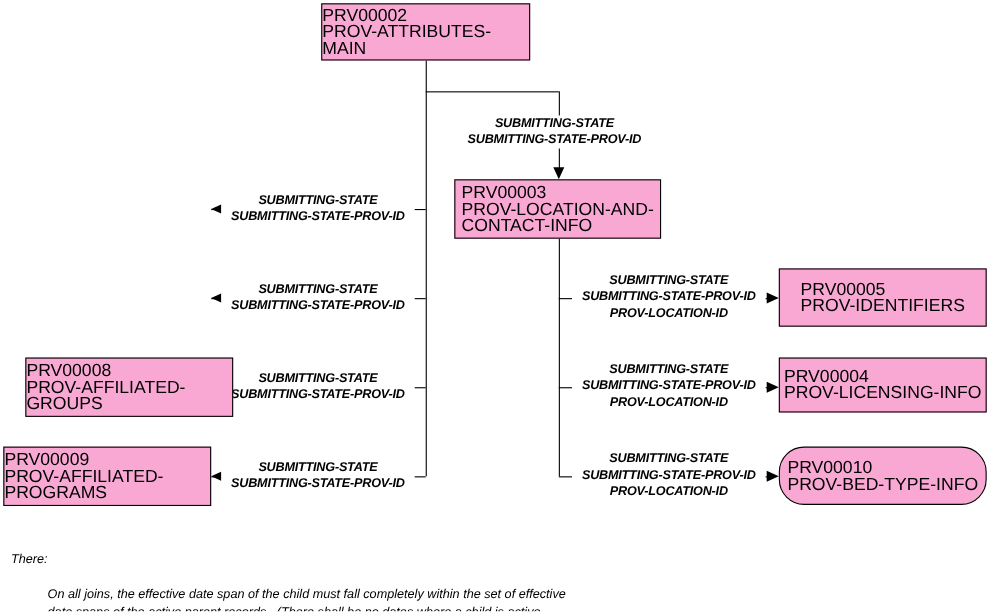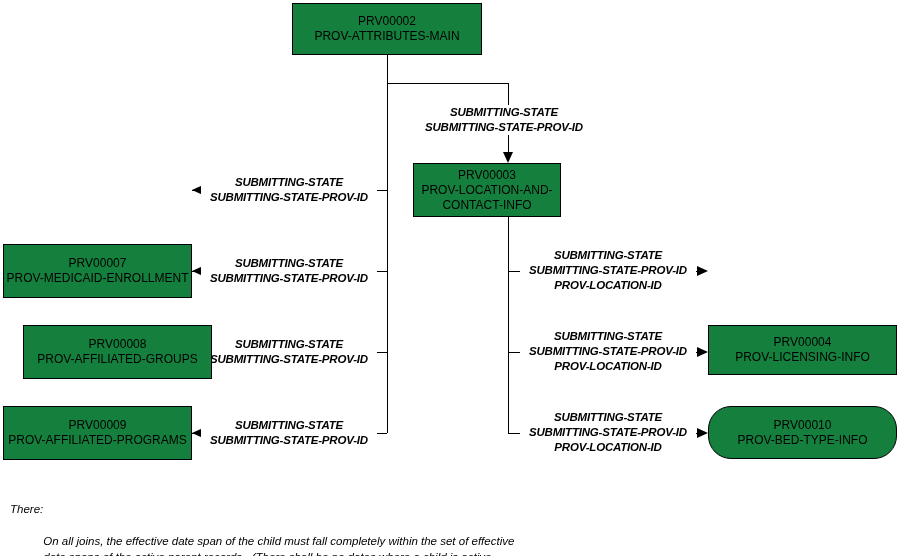--- a/index.html
+++ b/index.html
@@ -9,26 +9,25 @@
     width: 899px;
     height: 556px;
     background: #ffffff;
     overflow: hidden;
   }
   
   .box {
     position: absolute;
     box-sizing: border-box;
     border: 1px solid #000000;
-    background: #15803d;
+    background: #f9a8d4;
     display: flex;
     align-items: center;
     justify-content: center;
-    text-align: center;
-    font-size: 12px;
+    font-size: 16px;
     line-height: 15px;
     white-space: pre-line;
     z-index: 3;
   }
   
   .hline, .vline { position: absolute; background: #000000; z-index: 1; }
   .hline { height: 1px; }
   .vline { width: 1px; }
   
   .arrow { position: absolute; width: 0; height: 0; z-index: 2; }
@@ -105,29 +104,29 @@
 PROV-LOCATION-ID</div>
   <div class="edge-label" style="left:520px; top:329px;">SUBMITTING-STATE
 SUBMITTING-STATE-PROV-ID
 PROV-LOCATION-ID</div>
   <div class="edge-label" style="left:520px; top:410px;">SUBMITTING-STATE
 SUBMITTING-STATE-PROV-ID
 PROV-LOCATION-ID</div>
 
   <div class="box" style="left:292px; top:3px;   width:190px; height:52px;">PRV00002
 PROV-ATTRIBUTES-MAIN</div>
-  <div class="box" style="left:413px; top:163px; width:148px; height:54px;">PRV00003
+  <div class="box" style="left:413px; top:163px; width:188px; height:54px;">PRV00003
 PROV-LOCATION-AND-
 CONTACT-INFO</div>
-  <div class="box" style="left:3px;   top:244px; width:189px; height:54px;">PRV00007
-PROV-MEDICAID-ENROLLMENT</div>
   <div class="box" style="left:3px;   top:325px; width:189px; height:54px;margin-left:20px;">PRV00008
 PROV-AFFILIATED-GROUPS</div>
   <div class="box" style="left:3px;   top:406px; width:189px; height:54px;">PRV00009
 PROV-AFFILIATED-PROGRAMS</div>
+  <div class="box" style="left:708px; top:244px; width:189px; height:53px;">PRV00005
+PROV-IDENTIFIERS</div>
   <div class="box" style="left:708px; top:325px; width:189px; height:50px;">PRV00004
 PROV-LICENSING-INFO</div>
   <div class="box" style="left:708px; top:406px; width:189px; height:53px;border-radius:23px;">PRV00010
 PROV-BED-TYPE-INFO</div>
 
   <div class="note">
     <span class="note-prefix">There:</span>
     <div class="note-body">On all joins, the effective date span of the child must fall completely within the set of effective
 date spans of the active parent records.  (There shall be no dates where a child is active
 without a corresponding active parent.)</div>

